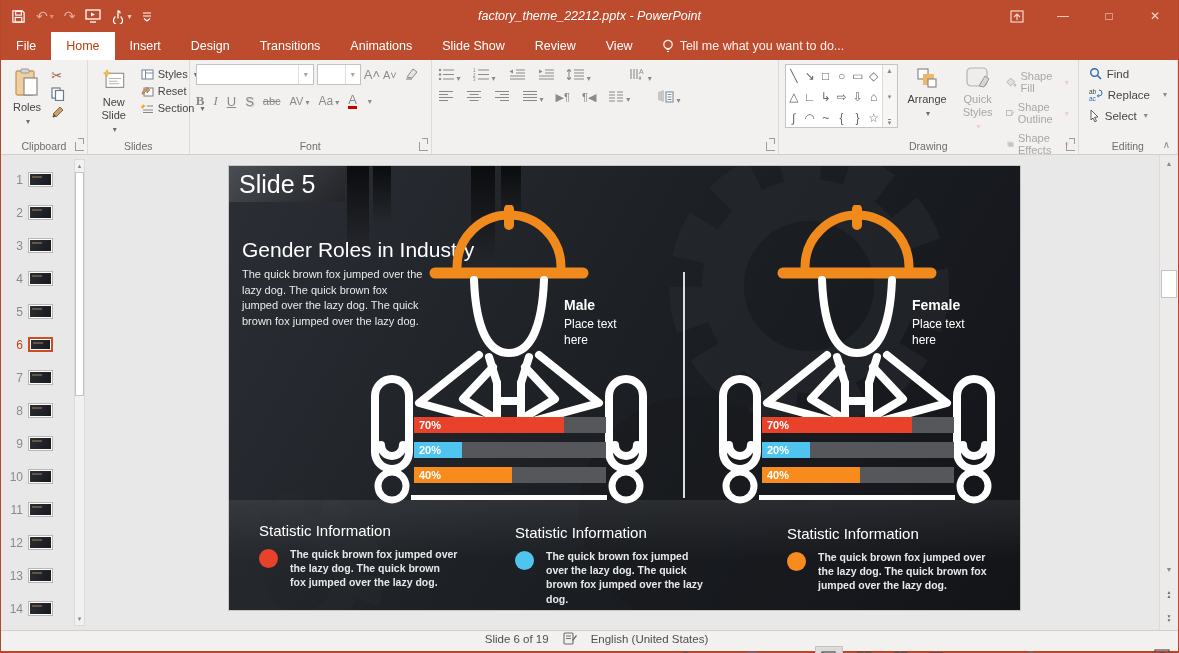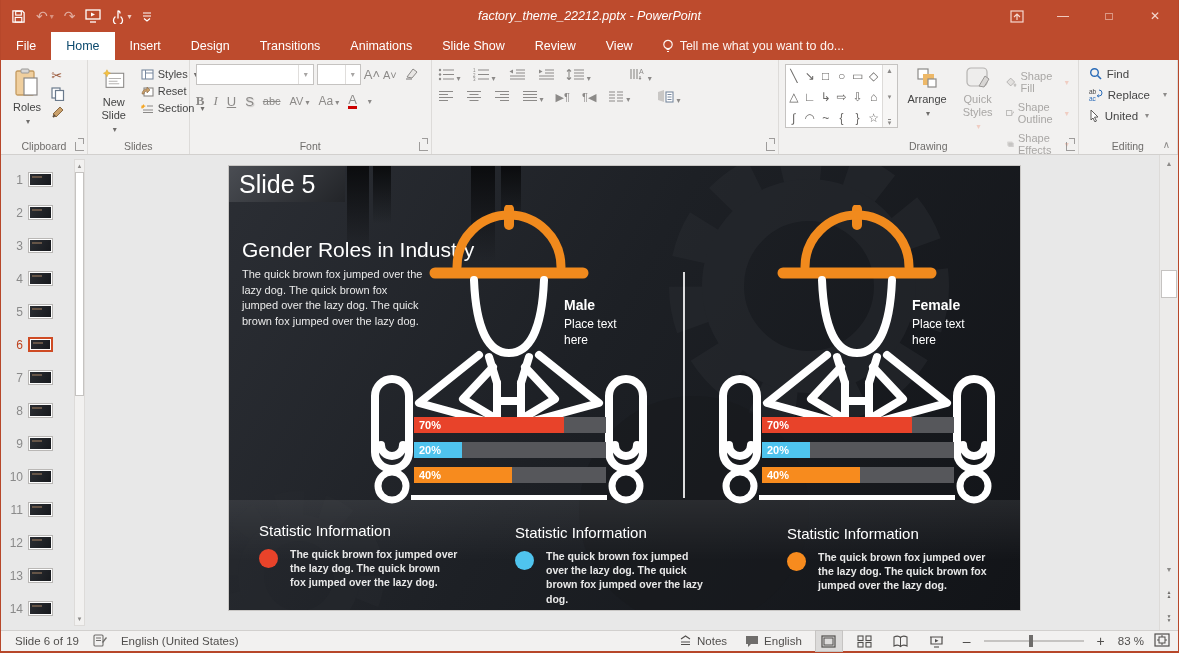--- a/index.html
+++ b/index.html
@@ -17,21 +17,21 @@
   .dim { opacity:.55; }
   .win-title { position:absolute; left:0; right:0; text-align:center; font-size:12.5px; color:#fff; pointer-events:none;font-style:italic; }
   .winctl { position:absolute; right:0; top:0; height:32px; display:flex; }
   .winctl .wbtn { width:46px; height:32px; display:flex; align-items:center; justify-content:center;
     color:#f5d8cf; font-size:12px; }
   .caret { font-size:8px; color:#f0cdc2; margin-left:2px; }
 
   
   .tabrow { height:28px; background:#bd4b2d; display:flex; align-items:stretch; color:#fff; font-size:12.5px; position:relative; }
   .tab { padding:0 15px; display:flex; align-items:center; cursor:default; }
-  .tab.active { background:#fff; color:#0c4a6e; }
+  .tab.active { background:#fff; color:#c2410c; }
   .tellme { display:flex; align-items:center; gap:6px; padding:0 14px; font-size:12.5px; color:#fdf3ef; }
   .tab-right { position:absolute; right:0; top:0; height:28px; display:flex; align-items:stretch;margin-top:32px; }
   .signin { display:flex; align-items:center; padding:0 14px; font-size:12.5px; }
   .sharebtn { display:flex; align-items:flex-end; gap:6px; padding:10px 14px; background:rgba(0,0,0,.18); font-size:12.5px; }
 
   
   .ribbon { height:95px; background:#f2f1f0; border-bottom:1px solid #d2d0ce; display:flex; position:relative; font-size:11px; color:#444; }
   .rgroup { position:relative; border-right:1px solid #dddbd9; padding:4px 6px 16px 6px; display:flex; gap:4px; }
   .glabel { position:absolute; bottom:2px; left:0; right:0; text-align:center; font-size:10.5px; color:#6f6d6b; }
   .launcher { position:absolute; bottom:3px; right:3px; width:9px; height:9px;
@@ -100,21 +100,21 @@
 
   
   .edscroll { width:19px; position:relative; background:#ecebea; border-left:1px solid #dddbd9; }
   .edscroll .arr { position:absolute; left:0; right:0; height:17px; display:flex; align-items:center; justify-content:center; font-size:7px; color:#8c8a88; }
   .edscroll .ethumb { position:absolute; left:1px; right:1px; top:115px; height:28px; background:#fff; border:1px solid #c5c3c1; }
   .dblarr { position:absolute; left:0; right:0; height:16px; display:flex; flex-direction:column; align-items:center; justify-content:center; font-size:5px; line-height:4px; color:#6f6d6b; }
 
   
   .statusbar { position:absolute; left:0; right:0; bottom:0; height:23px; background:#f2f1f0;
     border-top:1px solid #d2d0ce; border-bottom:2px solid #b7472a;
-    display:flex; align-items:center; font-size:11.5px; color:#514f4d; }
+    display:flex; align-items:center; font-size:11.5px; color:#514f4d;flex-direction:column; }
   .statusbar .left { display:flex; align-items:center; gap:14px; padding-left:14px; }
   .statusbar .right { margin-left:auto; display:flex; align-items:center; gap:10px; padding-right:8px; }
   .sbtn { display:flex; align-items:center; gap:5px; padding:0 4px; }
   .viewbtn { width:26px; height:20px; display:flex; align-items:center; justify-content:center; }
   .viewbtn.active { background:#dcdbda; outline:1px solid #c6c4c2; }
   .zoomtrack { position:relative; width:100px; height:2px; background:#c6c4c2; }
   .zoomthumb { position:absolute; left:45px; top:-5px; width:4px; height:12px; background:#6f6d6b; }
   .zoomsign { font-size:14px; color:#514f4d; padding:0 3px; }
 </style>
 </head>
@@ -456,21 +456,21 @@
             <text x="0" y="13" font-size="6.5" fill="#2b6cb8">ac</text>
             <path d="M10 2 a3 3 0 0 1 0 6 l-1.5 0 M9.5 6.5 l-1.2 1.5 1.6 1" fill="none" stroke="#2b6cb8" stroke-width="1"></path>
           </svg>
         <span>Replace</span>
         <span class="caret" style="color:#8c8a88; margin-left:8px">▾</span>
       </div>
       <div class="editrow">
         <svg width="11" height="13" viewBox="0 0 11 13">
             <path d="M2 1 L9 8 L5.5 8.2 L7.5 12 L5.8 12.8 L4 9 L2 11 z" fill="#fff" stroke="#5f5d5b" stroke-width="1"></path>
           </svg>
-        <span>United</span>
+        <span>Select</span>
         <span class="caret" style="color:#8c8a88">▾</span>
       </div>
       <span class="glabel">Editing</span>
     </div>
 
     <span class="collapse">∧</span>
   </div>
 
   <div class="workspace">
 

